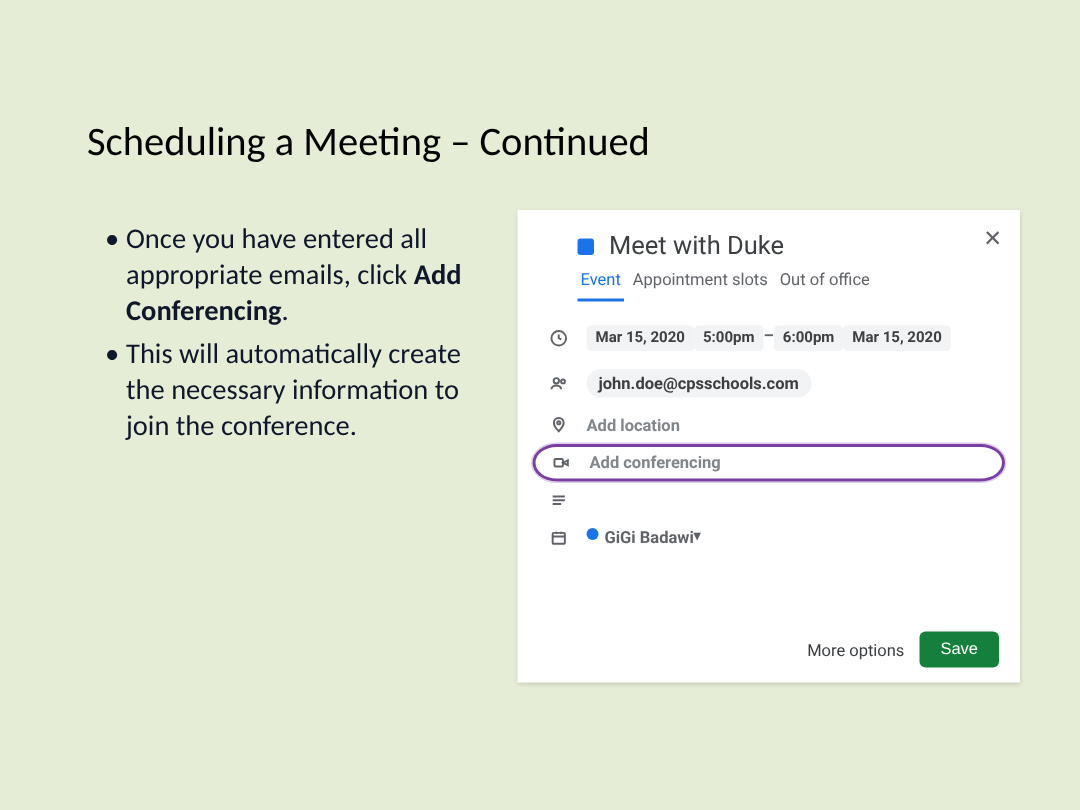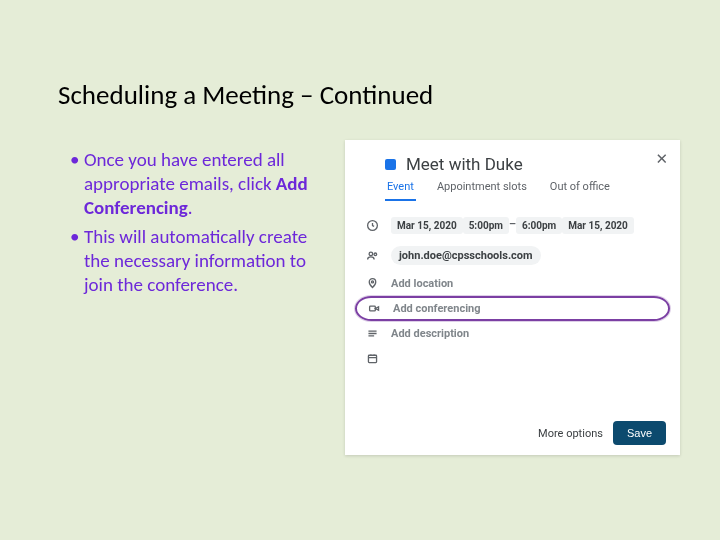--- a/index.html
+++ b/index.html
@@ -19,21 +19,21 @@
     font-weight: 400;
     color: #000000;
   }
   .bullets {
     position: absolute;
     top: 148px;
     left: 70px;
     width: 250px;
     font-size: 19px;
     line-height: 1.25;
-    color: #6d28d9;
+    color: #0f172a;
   }
   .bullets .item {
     position: relative;
     padding-left: 14px;
     margin-bottom: 6px;
   }
   .bullets .item::before {
     content: "•";
     position: absolute;
     left: 0;
@@ -72,21 +72,21 @@
     border-radius: 2px;
     margin-right: 10px;
   }
   .panel-title {
     font-size: 17px;
     color: #3c4043;
     font-weight: 400;
   }
   .tabs {
     display: flex;
-    gap: 19px;
+    gap: 4px;
     padding-left: 24px;
     font-size: 11px;
     margin-bottom: 10px;
     color: #5f6368;
   }
   .tab { padding: 6px 2px; cursor: pointer; }
   .tab.active {
     color: #1a73e8;
     border-bottom: 2px solid #1a73e8;
   }
@@ -147,21 +147,21 @@
     align-items: center;
     gap: 10px;
     margin-left: 28px;
   }
   .more-opts {
     font-size: 11px;
     color: #3c4043;
     cursor: pointer;
   }
   .save-btn {
-    background: #0c4a6e;
+    background: #15803d;
     color: #fff;
     font-size: 11px;
     padding: 6px 14px;
     border-radius: 4px;
     border: none;
     cursor: pointer;
   }
   .icon svg { width: 13px; height: 13px; stroke: #5f6368; fill: none; stroke-width: 1.6; }
 </style>
 </head>
@@ -244,31 +244,33 @@
       <span class="placeholder">Add conferencing</span>
     </div>
   </div>
 
   <div class="row">
     <div class="icon">
       <svg viewBox="0 0 16 16">
           <path d="M3 5h10M3 8h10M3 11h7"></path>
         </svg>
     </div>
-    <div class="content">
-      <span class="placeholder">Add description</span>
-    </div>
   </div>
 
   <div class="row cal-row">
     <div class="icon">
       <svg viewBox="0 0 16 16">
           <rect x="3" y="4" width="10" height="9" rx="1"></rect>
           <path d="M3 7h10M6 3v2M10 3v2"></path>
         </svg>
+    </div>
+    <div class="content">
+      <span class="dot"></span>
+      <span>GiGi Badawi</span>
+      <span style="font-size:9px;">▾</span>
     </div>
   </div>
 
   <div class="footer">
     <div class="more-opts">More options</div>
     <button class="save-btn">Save</button>
   </div>
 </div>
 
 </body></html>

